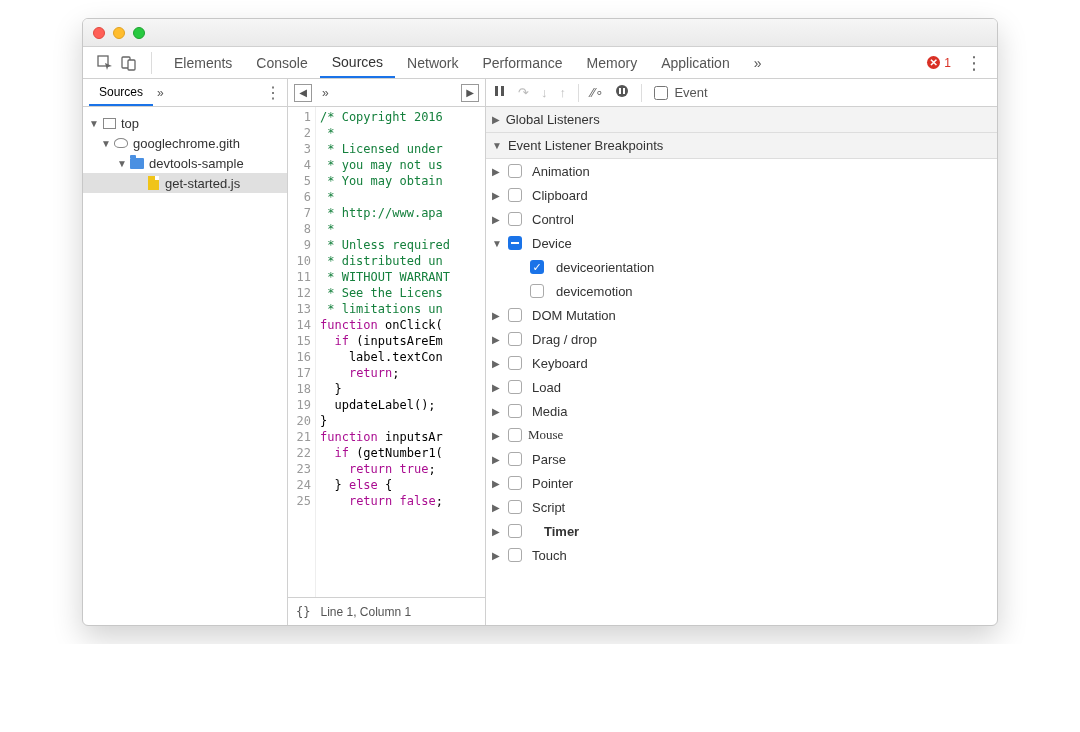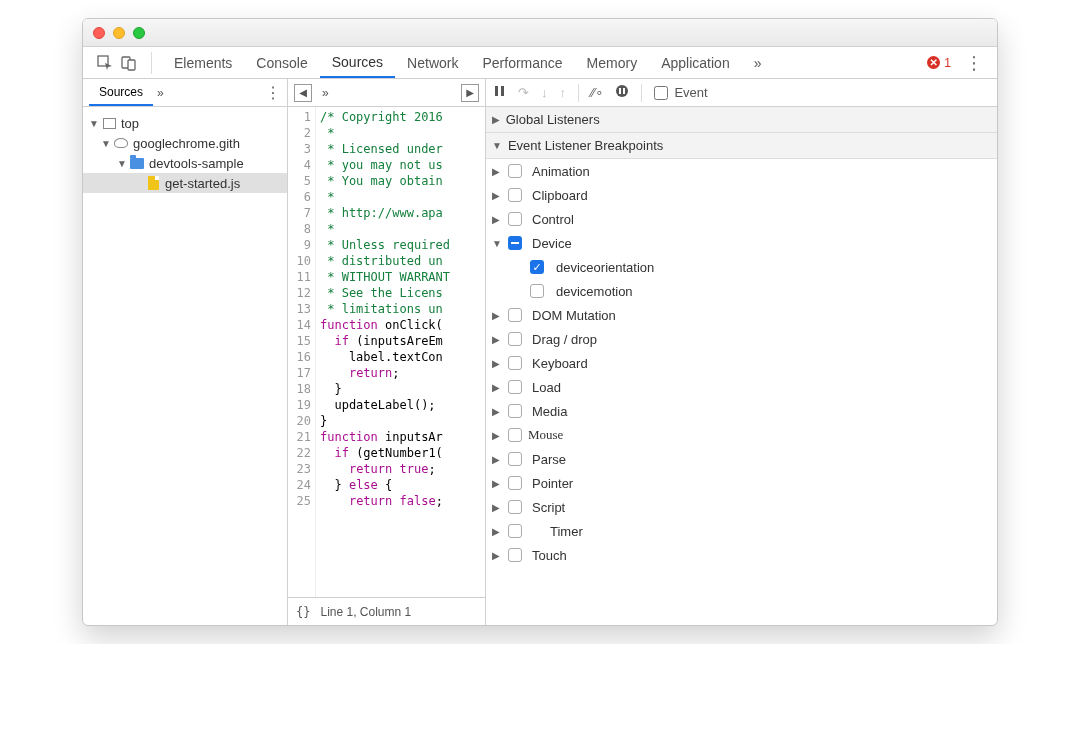--- a/index.html
+++ b/index.html
@@ -326,21 +326,21 @@
             <span style="margin-left: 4px;">Pointer</span>
           </div>
           <div class="bp-row">
             <span class="tw">▶</span>
             <span class="cb-empty"></span>
             <span style="margin-left: 4px;">Script</span>
           </div>
           <div class="bp-row">
             <span class="tw">▶</span>
             <span class="cb-empty"></span>
-            <span style="margin-left: 22px;">Timer</span>
+            <span style="margin-left: 16px; font-weight: bold;">Timer</span>
           </div>
           <div class="bp-row">
             <span class="tw">▶</span>
             <span class="cb-empty"></span>
             <span style="margin-left: 4px;">Touch</span>
           </div>
         </div>
     </div>
   </div>
 </div>

